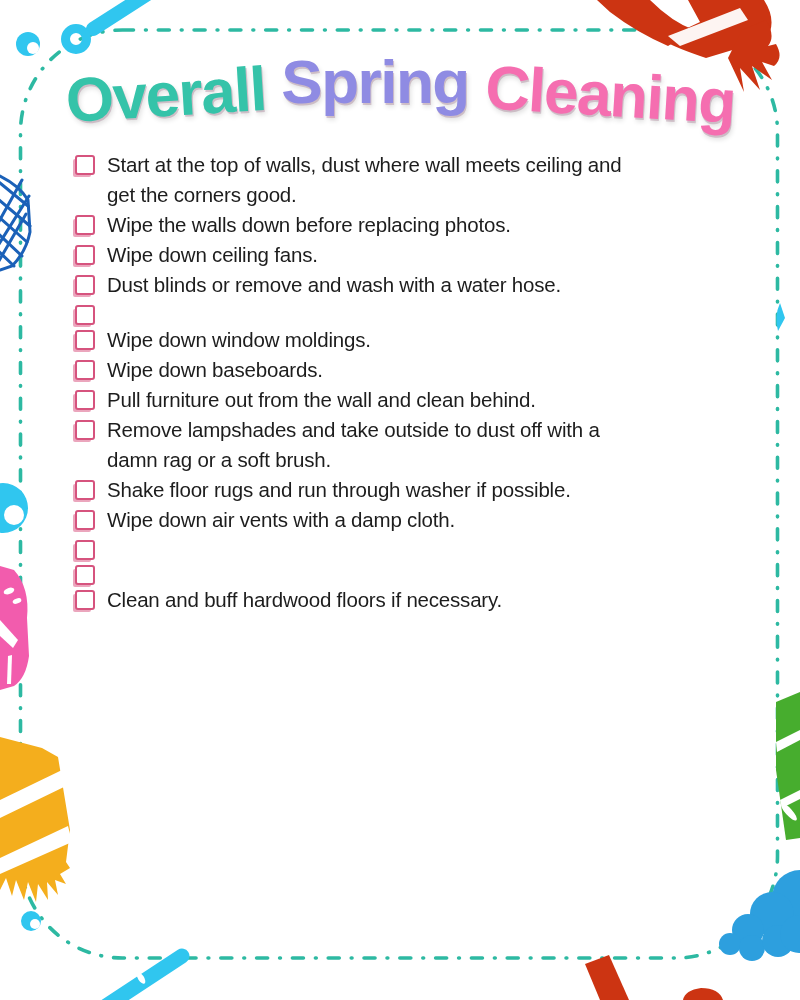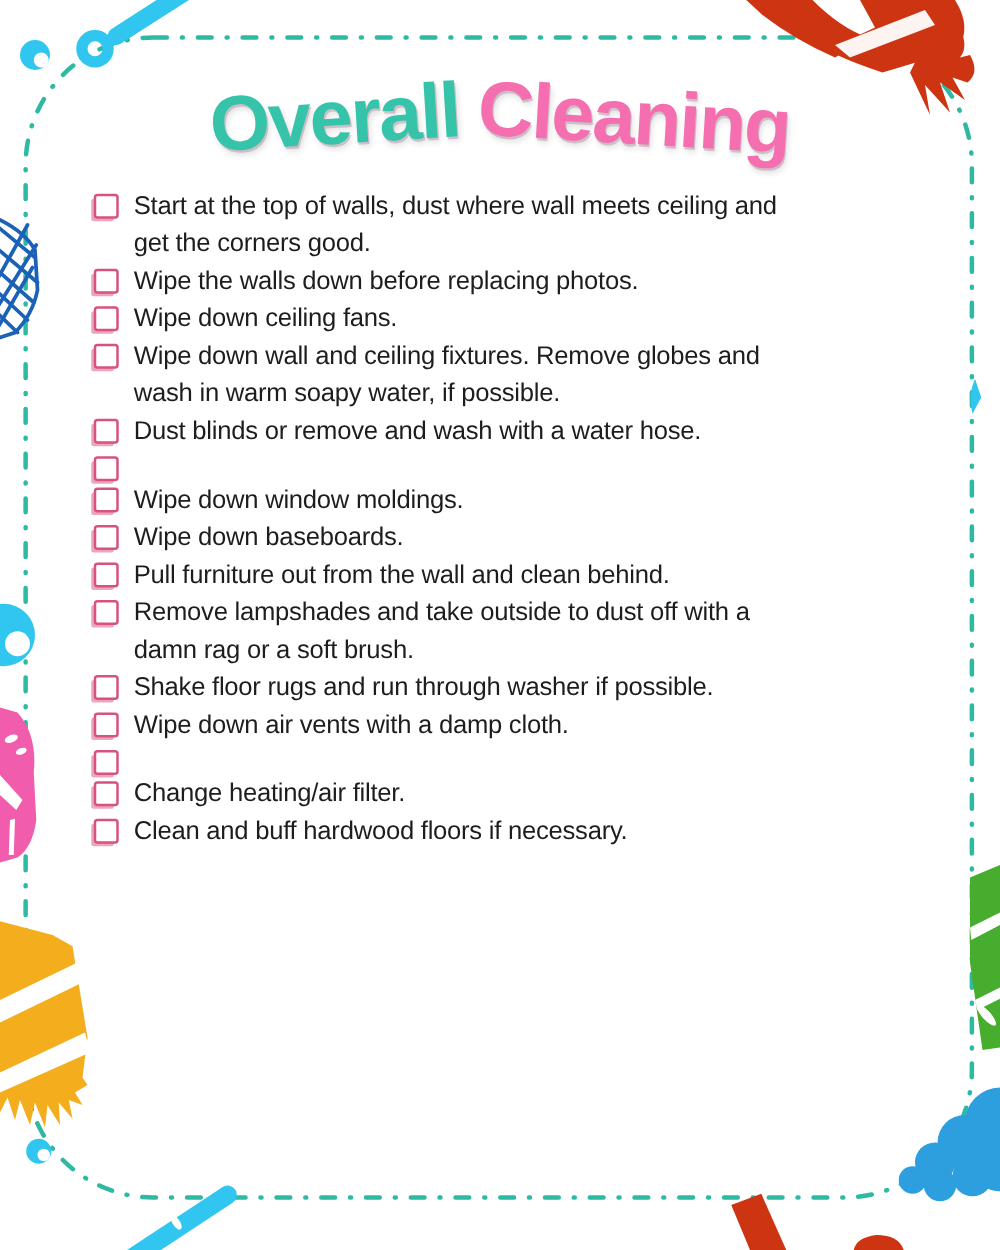--- a/index.html
+++ b/index.html
@@ -140,42 +140,39 @@
     </g>
 
     <g>
       <path class="f-red" d="M585,964 L609,955 L629,1000 L600,1000 Z"></path>
       <path class="f-red" d="M683,1000 Q685,990 701,988 Q719,988 723,1000 Z"></path>
     </g>
   </svg>
 
   <div class="title">
     <span class="word w0">Overall</span>
+    <span class="word w1">Spring</span>
     <span class="word w2">Cleaning</span>
   </div>
 
   <ul class="checklist">
       <li class="item">
         <span class="cb"></span>
         <span class="txt">Start at the top of walls, dust where wall meets ceiling and<br>get the corners good.</span>
       </li>
       <li class="item">
         <span class="cb"></span>
         <span class="txt">Wipe the walls down before replacing photos.</span>
       </li>
       <li class="item">
         <span class="cb"></span>
         <span class="txt">Wipe down ceiling fans.</span>
       </li>
       <li class="item">
         <span class="cb"></span>
-        <span class="txt">Wipe down wall and ceiling fixtures. Remove globes and<br>wash in warm soapy water, if possible.</span>
-      </li>
-      <li class="item">
-        <span class="cb"></span>
         <span class="txt">Dust blinds or remove and wash with a water hose.</span>
       </li>
       <li class="item">
         <span class="cb"></span>
       </li>
       <li class="item">
         <span class="cb"></span>
         <span class="txt">Wipe down window moldings.</span>
       </li>
       <li class="item">
@@ -196,21 +193,20 @@
       </li>
       <li class="item">
         <span class="cb"></span>
         <span class="txt">Wipe down air vents with a damp cloth.</span>
       </li>
       <li class="item">
         <span class="cb"></span>
       </li>
       <li class="item">
         <span class="cb"></span>
-        <span class="txt">Change heating/air filter.</span>
       </li>
       <li class="item">
         <span class="cb"></span>
         <span class="txt">Clean and buff hardwood floors if necessary.</span>
       </li>
     </ul>
 
 </div>
 
 </body></html>

